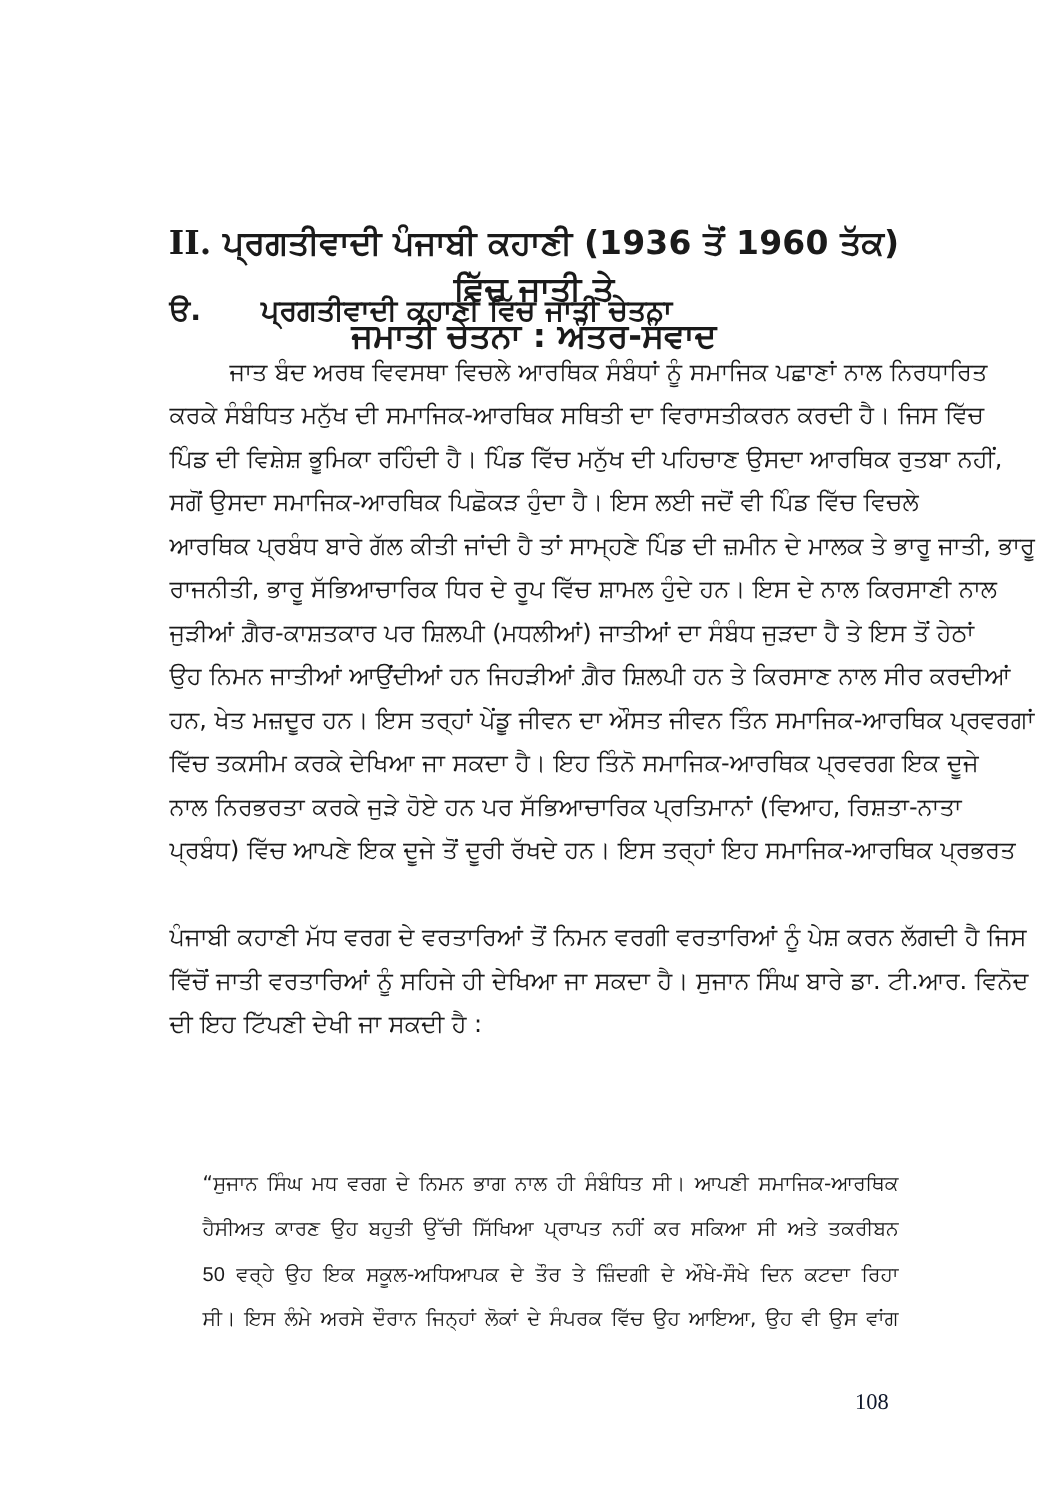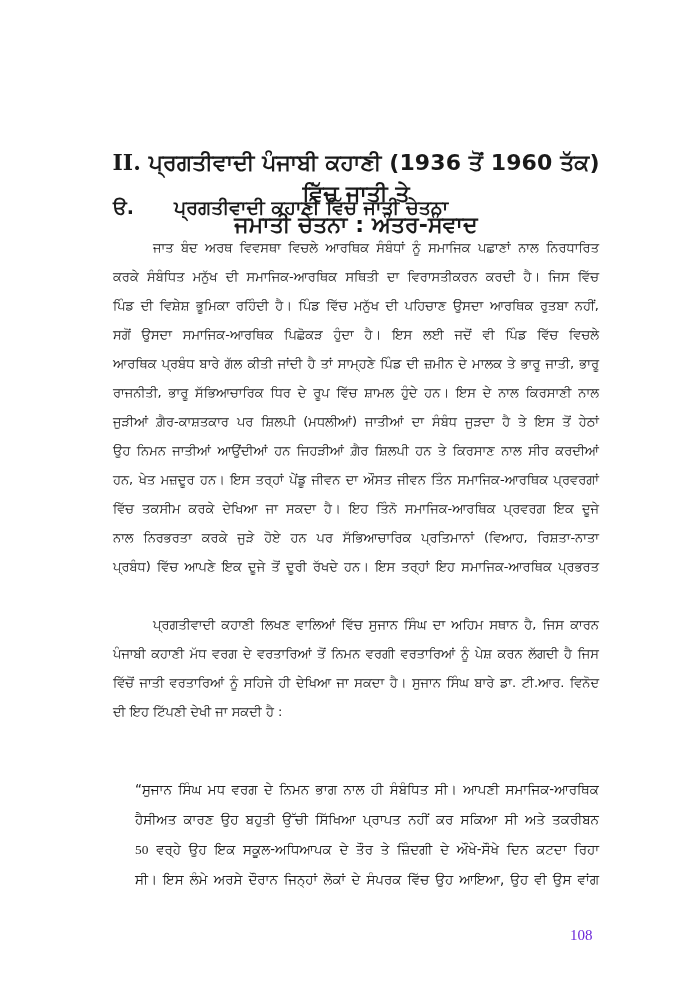--- a/index.html
+++ b/index.html
@@ -46,21 +46,21 @@
       white-space: nowrap;
     }
     .section-heading .marker {
       display: inline-block;
       width: 61px;
     }
     .body-text {
       position: absolute;
       left: 0;
       width: 486px;
-      font-size: 13px;
+      font-size: 16px;
       line-height: 29px;
     }
     .line {
       display: block;
       white-space: nowrap;
       text-align: justify;
       text-align-last: justify;
       height: 29px;
     }
     .line.last {
@@ -71,29 +71,29 @@
     }
     .quote {
       position: absolute;
       left: 22px;
       width: 464px;
       font-size: 13.4px;
       line-height: 30px;
     }
     .quote .line { height: 30px; }
     .num {
-      font-family: Liberation Serif, serif;
+      font-family: Liberation Sans, sans-serif;
     }
     .page-number {
       position: absolute;
       left: 570px;
       top: 927px;
       font-family: "Liberation Serif", serif;
       font-size: 15px;
-      color: #6d28d9;
+      color: #0f172a;
     }
   </style>
 </head>
 <body>
 
 <div class="page">
 
   <div class="title">
     <div>
       <span class="roman">II.</span>
@@ -115,21 +115,20 @@
     <span class="line">ਰਾਜਨੀਤੀ, ਭਾਰੂ ਸੱਭਿਆਚਾਰਿਕ ਧਿਰ ਦੇ ਰੂਪ ਵਿੱਚ ਸ਼ਾਮਲ ਹੁੰਦੇ ਹਨ। ਇਸ ਦੇ ਨਾਲ ਕਿਰਸਾਣੀ ਨਾਲ</span>
     <span class="line">ਜੁੜੀਆਂ ਗ਼ੈਰ-ਕਾਸ਼ਤਕਾਰ ਪਰ ਸ਼ਿਲਪੀ (ਮਧਲੀਆਂ) ਜਾਤੀਆਂ ਦਾ ਸੰਬੰਧ ਜੁੜਦਾ ਹੈ ਤੇ ਇਸ ਤੋਂ ਹੇਠਾਂ</span>
     <span class="line">ਉਹ ਨਿਮਨ ਜਾਤੀਆਂ ਆਉਂਦੀਆਂ ਹਨ ਜਿਹੜੀਆਂ ਗ਼ੈਰ ਸ਼ਿਲਪੀ ਹਨ ਤੇ ਕਿਰਸਾਣ ਨਾਲ ਸੀਰ ਕਰਦੀਆਂ</span>
     <span class="line">ਹਨ, ਖੇਤ ਮਜ਼ਦੂਰ ਹਨ। ਇਸ ਤਰ੍ਹਾਂ ਪੇਂਡੂ ਜੀਵਨ ਦਾ ਔਸਤ ਜੀਵਨ ਤਿੰਨ ਸਮਾਜਿਕ-ਆਰਥਿਕ ਪ੍ਰਵਰਗਾਂ</span>
     <span class="line">ਵਿੱਚ ਤਕਸੀਮ ਕਰਕੇ ਦੇਖਿਆ ਜਾ ਸਕਦਾ ਹੈ। ਇਹ ਤਿੰਨੋ ਸਮਾਜਿਕ-ਆਰਥਿਕ ਪ੍ਰਵਰਗ ਇਕ ਦੂਜੇ</span>
     <span class="line">ਨਾਲ ਨਿਰਭਰਤਾ ਕਰਕੇ ਜੁੜੇ ਹੋਏ ਹਨ ਪਰ ਸੱਭਿਆਚਾਰਿਕ ਪ੍ਰਤਿਮਾਨਾਂ (ਵਿਆਹ, ਰਿਸ਼ਤਾ-ਨਾਤਾ</span>
     <span class="line">ਪ੍ਰਬੰਧ) ਵਿੱਚ ਆਪਣੇ ਇਕ ਦੂਜੇ ਤੋਂ ਦੂਰੀ ਰੱਖਦੇ ਹਨ। ਇਸ ਤਰ੍ਹਾਂ ਇਹ ਸਮਾਜਿਕ-ਆਰਥਿਕ ਪ੍ਰਭਰਤ</span>
   </div>
 
   <div class="body-text" style="top:610px;">
-    <span class="line indent">ਪ੍ਰਗਤੀਵਾਦੀ ਕਹਾਣੀ ਲਿਖਣ ਵਾਲਿਆਂ ਵਿੱਚ ਸੁਜਾਨ ਸਿੰਘ ਦਾ ਅਹਿਮ ਸਥਾਨ ਹੈ, ਜਿਸ ਕਾਰਨ</span>
     <span class="line">ਪੰਜਾਬੀ ਕਹਾਣੀ ਮੱਧ ਵਰਗ ਦੇ ਵਰਤਾਰਿਆਂ ਤੋਂ ਨਿਮਨ ਵਰਗੀ ਵਰਤਾਰਿਆਂ ਨੂੰ ਪੇਸ਼ ਕਰਨ ਲੱਗਦੀ ਹੈ ਜਿਸ</span>
     <span class="line">ਵਿੱਚੋਂ ਜਾਤੀ ਵਰਤਾਰਿਆਂ ਨੂੰ ਸਹਿਜੇ ਹੀ ਦੇਖਿਆ ਜਾ ਸਕਦਾ ਹੈ। ਸੁਜਾਨ ਸਿੰਘ ਬਾਰੇ ਡਾ. ਟੀ.ਆਰ. ਵਿਨੋਦ</span>
     <span class="line last">ਦੀ ਇਹ ਟਿੱਪਣੀ ਦੇਖੀ ਜਾ ਸਕਦੀ ਹੈ :</span>
   </div>
 
   <div class="quote" style="top:775px;">
     <span class="line">“ਸੁਜਾਨ ਸਿੰਘ ਮਧ ਵਰਗ ਦੇ ਨਿਮਨ ਭਾਗ ਨਾਲ ਹੀ ਸੰਬੰਧਿਤ ਸੀ। ਆਪਣੀ ਸਮਾਜਿਕ-ਆਰਥਿਕ</span>
     <span class="line">ਹੈਸੀਅਤ ਕਾਰਣ ਉਹ ਬਹੁਤੀ ਉੱਚੀ ਸਿੱਖਿਆ ਪ੍ਰਾਪਤ ਨਹੀਂ ਕਰ ਸਕਿਆ ਸੀ ਅਤੇ ਤਕਰੀਬਨ</span>
     <span class="line"><span class="num">50</span><span> ਵਰ੍ਹੇ ਉਹ ਇਕ ਸਕੂਲ-ਅਧਿਆਪਕ ਦੇ ਤੌਰ ਤੇ ਜ਼ਿੰਦਗੀ ਦੇ ਔਖੇ-ਸੌਖੇ ਦਿਨ ਕਟਦਾ ਰਿਹਾ</span></span>
     <span class="line">ਸੀ। ਇਸ ਲੰਮੇ ਅਰਸੇ ਦੌਰਾਨ ਜਿਨ੍ਹਾਂ ਲੋਕਾਂ ਦੇ ਸੰਪਰਕ ਵਿੱਚ ਉਹ ਆਇਆ, ਉਹ ਵੀ ਉਸ ਵਾਂਗ</span>

